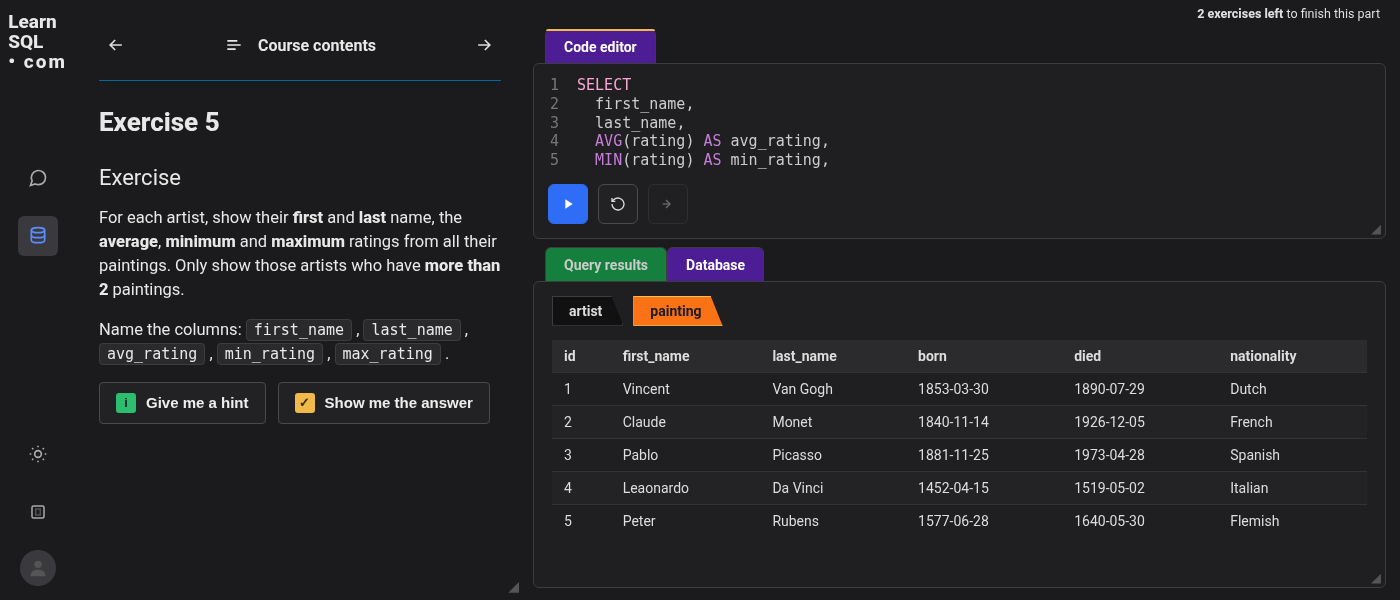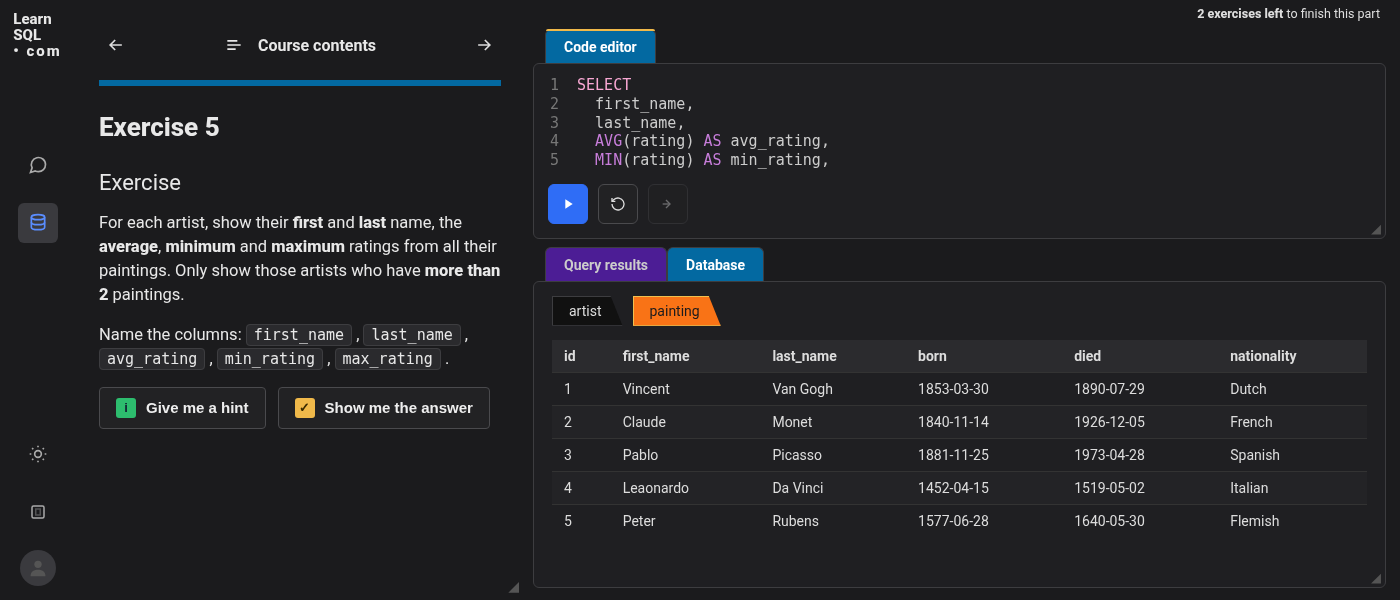--- a/index.html
+++ b/index.html
@@ -1,26 +1,26 @@
 <!DOCTYPE html>
 <html><head>
 <meta charset="utf-8">
 <style>
   * { margin:0; padding:0; box-sizing:border-box; }
   body { background:#1b1b1d; color:#e8e8e8; font-family:-apple-system,BlinkMacSystemFont,"Segoe UI",Roboto,sans-serif; font-size:14px; width:1400px; height:600px; overflow:hidden; display:flex; }
   .rail { width:75px; background:#1b1b1d; display:flex; flex-direction:column; align-items:center; padding-top:12px; gap:18px; }
-  .logo { font-weight:800; font-size:15px; line-height:1.05; text-align:left; padding:0 8px; }
+  .logo { font-weight:800; font-size:19px; line-height:1.05; text-align:left; padding:0 8px; }
   .logo .dot { letter-spacing:2px; }
   .rail-icon { width:40px; height:40px; display:flex; align-items:center; justify-content:center; border-radius:6px; color:#aaa; cursor:pointer; }
   .rail-icon.active { background:#3a3a3e; color:#5a8dff; }
   .rail-spacer { flex:1; }
   .avatar { width:36px; height:36px; border-radius:50%; background:#3a3a3e; margin-bottom:14px; display:flex; align-items:center; justify-content:center; }
   .main { flex:1; display:flex; }
   .left { width:450px; padding:20px 24px 0 24px; position:relative; overflow:hidden; }
-  .crumb-row { display:flex; align-items:center; justify-content:space-between; padding:8px 0 18px; border-bottom:6px solid #0369a1;gap:29px; }
+  .crumb-row { display:flex; align-items:center; justify-content:space-between; padding:8px 0 18px; border-bottom:1px solid #0369a1;gap:29px; }
   .crumb-btn { width:34px; height:34px; display:flex; align-items:center; justify-content:center; color:#ddd; cursor:pointer; }
   .crumb-center { display:flex; align-items:center; gap:14px; font-weight:700; font-size:16px; }
   .ex-title { font-size:26px; font-weight:800; margin-top:26px; }
   .ex-sub { font-size:16px; margin-top:22px; }
   .sec-h { font-size:22px; font-weight:400; margin-top:28px; }
   .para { font-size:16.5px; line-height:1.45; margin-top:16px; }
   .para b { font-weight:800; }
   .code-chip { font-family:ui-monospace,Menlo,Consolas,monospace; background:#2a2a2d; border:1px solid #3d3d40; border-radius:4px; padding:1px 7px; font-size:15px; }
   .hint-h { font-size:22px; font-weight:800; margin-top:26px; }
   .hint-row { display:flex; gap:12px; margin-top:16px; }
@@ -28,37 +28,37 @@
   .hint-btn .ic { width:20px; height:20px; display:flex; align-items:center; justify-content:center; border-radius:3px; font-size:13px; font-weight:900; }
   .ic-green { background:#2dbd6e; color:#083; color:#0a2; color:#111; }
   .ic-green { background:#2dbd6e; color:#123; }
   .ic-yellow { background:#f0b94a; color:#3a2a00; }
   .resize-handle { position:absolute; right:6px; bottom:6px; color:#555; font-size:14px; }
   .right { flex:1; display:flex; flex-direction:column; padding:0 14px 12px 8px; gap:8px; }
   .top-notice { text-align:right; font-size:12.5px; padding:6px 6px 0; color:#ddd; }
   .top-notice b { font-weight:800; }
   .panel { border:1px solid #3d3d40; border-radius:6px; background:#1f1f22; position:relative; }
   .tabstrip { display:flex; gap:0; margin-bottom:-1px; margin-left:12px; }
-  .tab { padding:9px 18px; font-size:14px; font-weight:700; border:1px solid #3d3d40; border-bottom:none; border-top-left-radius:6px; border-top-right-radius:6px; background:#4c1d95; color:#ccc; cursor:pointer; position:relative; }
-  .tab.active { background:#0369a1; color:#fff; }
+  .tab { padding:9px 18px; font-size:14px; font-weight:700; border:1px solid #3d3d40; border-bottom:none; border-top-left-radius:6px; border-top-right-radius:6px; background:#15803d; color:#ccc; cursor:pointer; position:relative; }
+  .tab.active { background:#4c1d95; color:#fff; }
   .tab.active.hl::before { content:""; position:absolute; left:0; right:0; top:-1px; height:2px; background:#f0b94a; border-top-left-radius:6px; border-top-right-radius:6px; }
   .editor-body { display:flex; padding:12px 16px 8px; font-family:ui-monospace,Menlo,Consolas,monospace; font-size:15px; line-height:1.25; }
   .gutter { color:#777; text-align:right; padding-right:18px; user-select:none; }
   .code { white-space:pre; }
   .kw { color:#f9a8d4; }
   .fn { color:#c77dda; }
   .op { color:#c77dda; }
   .txt { color:#ccc; }
   .toolbar { display:flex; gap:10px; padding:6px 14px 14px; }
   .tbtn { width:40px; height:40px; border-radius:6px; display:flex; align-items:center; justify-content:center; border:1px solid #4a4a4d; background:#222224; cursor:pointer; color:#ddd; }
   .tbtn.run { background:#2f6df6; border-color:#2f6df6; color:#fff; }
   .tbtn.disabled { opacity:.4; cursor:default; }
   .corner { position:absolute; right:4px; bottom:2px; color:#555; font-size:13px; }
   .subtabs { display:flex; gap:10px; padding:14px 18px 10px; }
-  .subtab { padding:6px 20px 6px 16px; font-size:14px; font-weight:400; background:#111; border:1px solid #3d3d40; cursor:pointer; color:#ddd; clip-path: polygon(0 0, calc(100% - 12px) 0, 100% 100%, 0 100%); }
+  .subtab { padding:6px 20px 6px 16px; font-size:14px; font-weight:700; background:#111; border:1px solid #3d3d40; cursor:pointer; color:#ddd; clip-path: polygon(0 0, calc(100% - 12px) 0, 100% 100%, 0 100%); }
   .subtab.active { background:#f97316; color:#1b1b1d; border-color:#f0c04f; }
   table { width:calc(100% - 36px); margin:4px 18px 16px; border-collapse:collapse; font-size:14px; }
   thead th { text-align:left; background:#2b2b2e; padding:8px 12px; font-weight:700; color:#ddd; }
   tbody td { padding:8px 12px; border-top:1px solid #333; color:#ddd; }
   tbody tr:nth-child(even) td { background:#232326; }
   svg { display:block; }
 </style>
 </head>
 <body>
 

